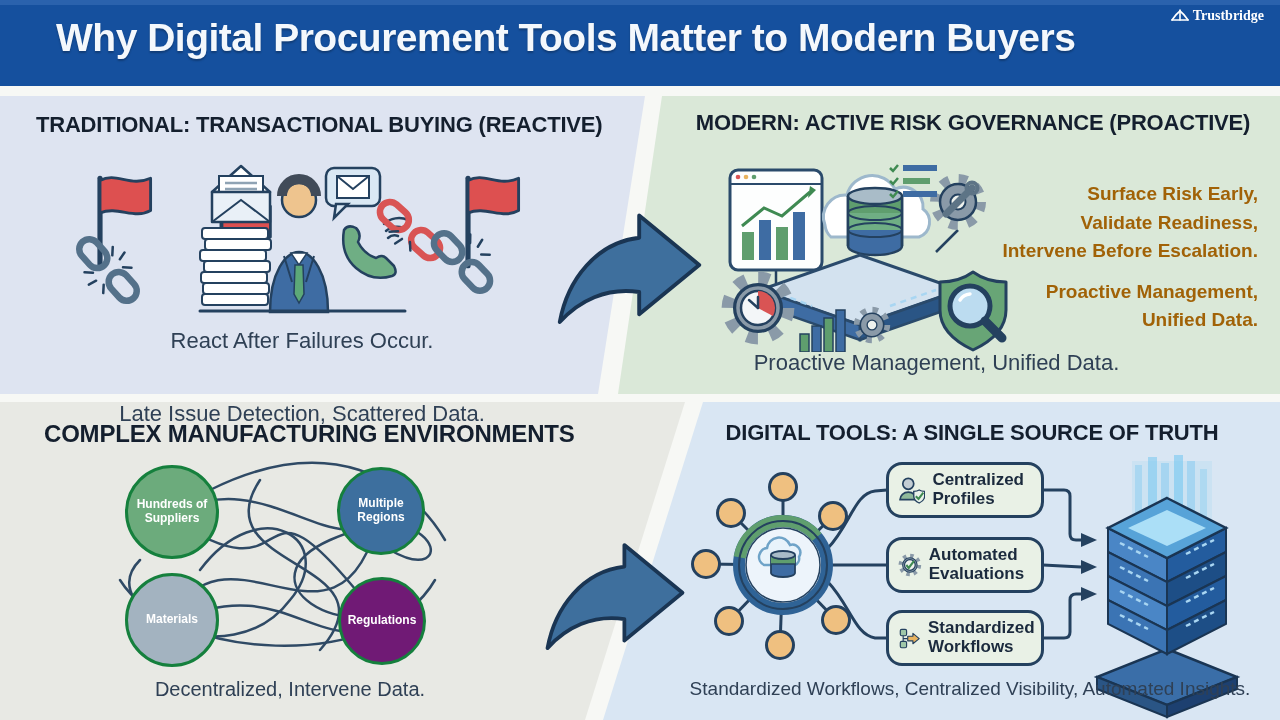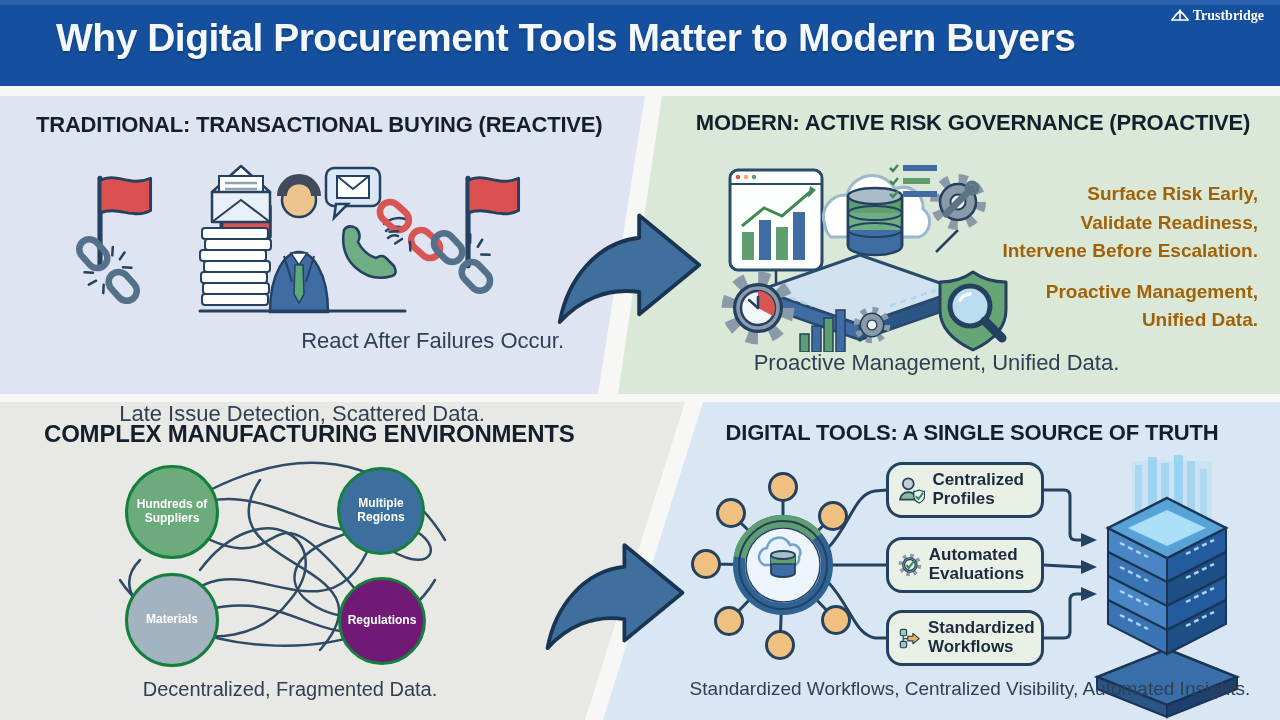--- a/index.html
+++ b/index.html
@@ -20,21 +20,21 @@
   #bg-bl{left:0;top:402px;width:700px;height:318px;background:#e8e9e4;
          clip-path:polygon(0 0,685px 0,585px 318px,0 318px);}
   #bg-br{left:600px;top:402px;width:680px;height:318px;background:#d9e6f3;
          clip-path:polygon(103px 0,680px 0,680px 318px,3px 318px);}
   .qhead{font-weight:bold;color:#141f2e;letter-spacing:-0.2px;white-space:nowrap;}
   #tl-head{left:36px;top:112px;font-size:22px;}
   #tr-head{left:693px;top:110px;width:560px;text-align:center;font-size:22px;}
   #bl-head{left:44px;top:420px;width:520px;text-align:center;font-size:24px;}
   #br-head{left:664px;top:420px;width:616px;text-align:center;font-size:22px;}
   .caption{color:#2f4055;text-align:center;}
-  #tl-cap1{left:40px;top:328px;width:524px;font-size:22px;text-align:right;}
+  #tl-cap1{left:40px;top:328px;width:524px;font-size:22px;}
   #tl-cap2{left:40px;top:354px;width:524px;font-size:22px;margin-top:47px;}
   #tr-cap{left:664px;top:350px;width:545px;font-size:22px;}
   #bl-cap{left:40px;top:678px;width:500px;font-size:20px;}
   #br-cap{left:664px;top:678px;width:612px;font-size:19px;}
   #tr-benefits{left:982px;top:180px;width:276px;text-align:right;font-size:19px;font-weight:bold;
                color:#a16207;line-height:1.5;}
   #tr-benefits .grp2{margin-top:12px;}
   
   .node{border:3px solid #15803d;border-radius:50%;display:flex;align-items:center;justify-content:center;
         text-align:center;color:#ffffff;font-weight:bold;font-size:12px;line-height:1.15;box-sizing:border-box;}
@@ -284,21 +284,21 @@
     </div>
   <div class="abs node" id="node-regions">
       <span>Multiple Regions</span>
     </div>
   <div class="abs node" id="node-materials">
       <span>Materials</span>
     </div>
   <div class="abs node" id="node-regulations">
       <span>Regulations</span>
     </div>
-  <div class="abs caption" id="bl-cap">Decentralized, Fragmented Data.</div>
+  <div class="abs caption" id="bl-cap">Decentralized, Intervene Data.</div>
 
   <svg class="abs" style="left:640px;top:455px" width="640" height="265" viewBox="0 0 640 265">
 
     <g stroke="#24415f" stroke-width="3">
       <line x1="143" y1="110" x2="143" y2="32"></line>
         <line x1="143" y1="110" x2="193" y2="61"></line>
       <line x1="143" y1="110" x2="196" y2="165"></line>
         <line x1="143" y1="110" x2="140" y2="190"></line>
       <line x1="143" y1="110" x2="89" y2="166"></line>
         <line x1="143" y1="110" x2="66" y2="109"></line>

